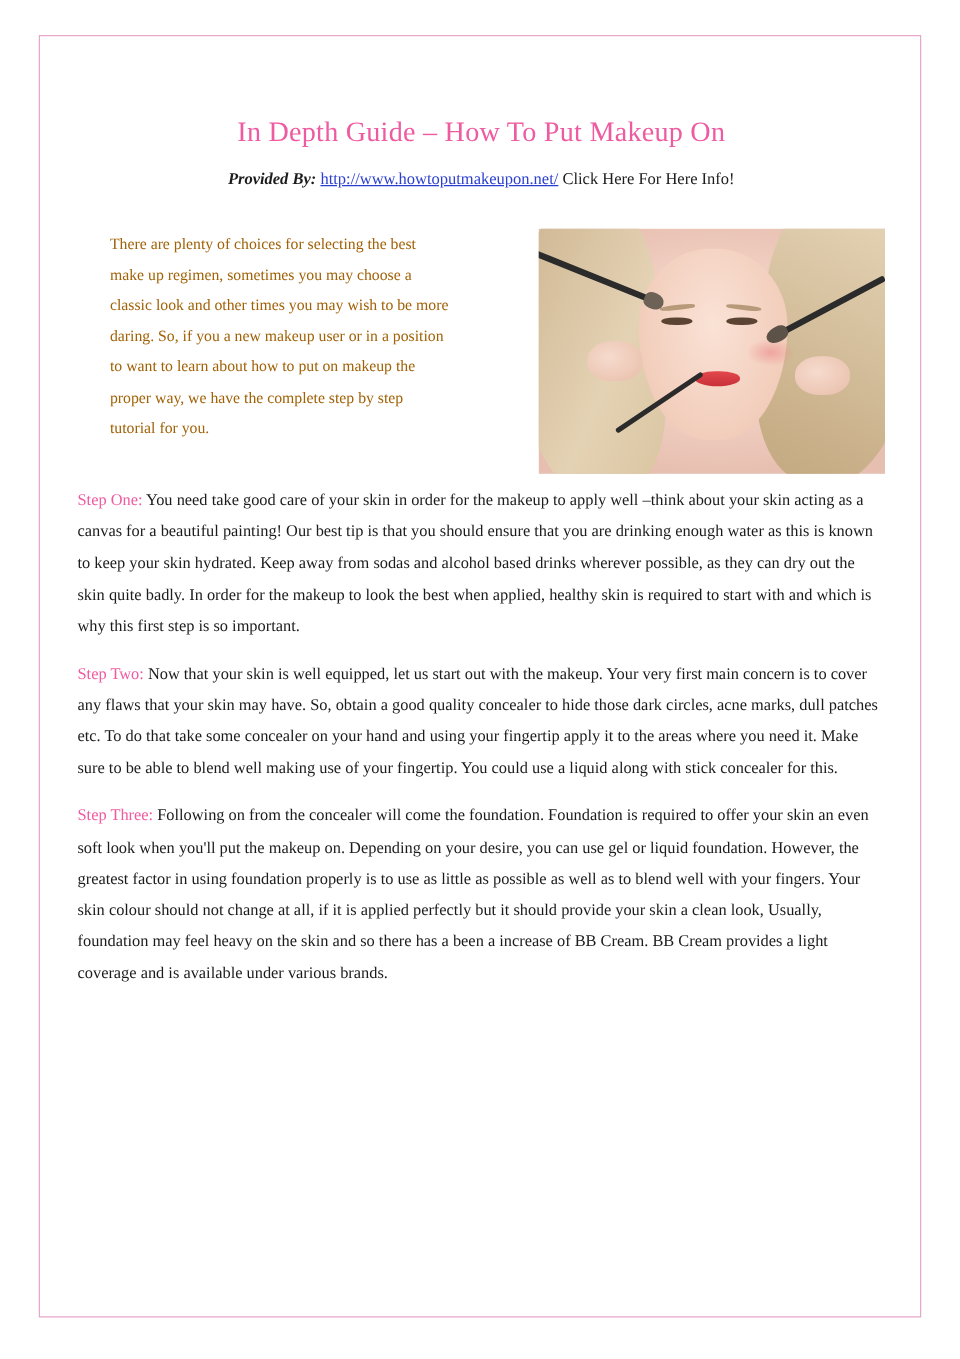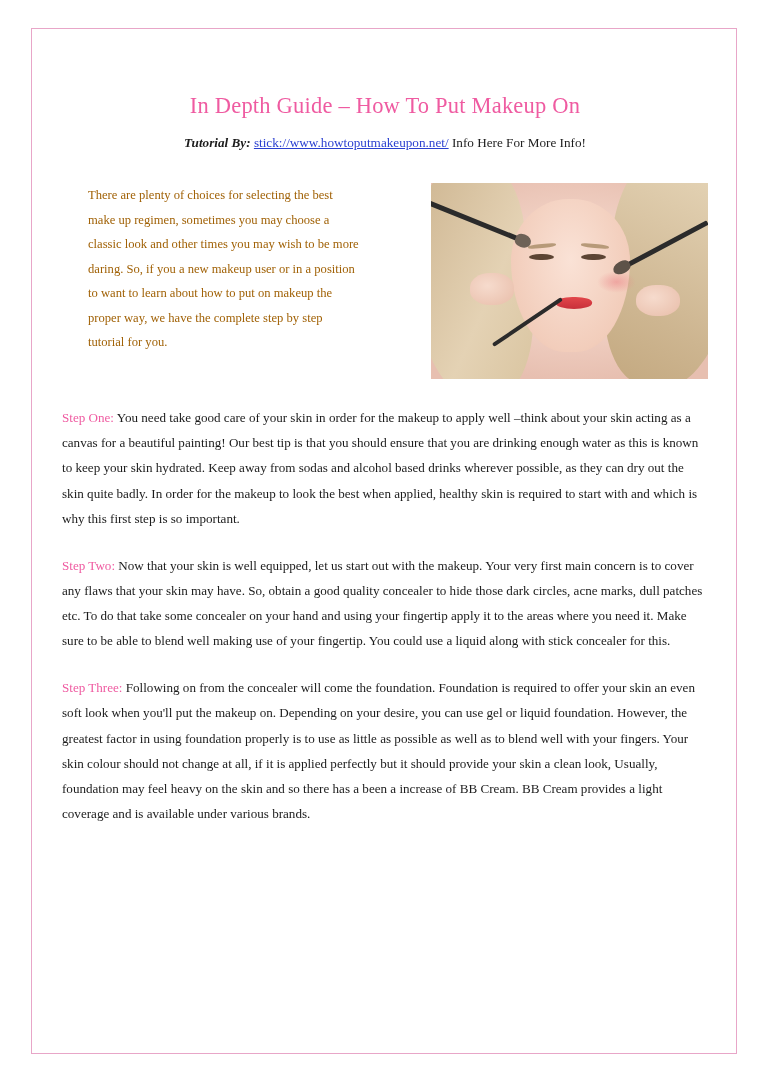--- a/index.html
+++ b/index.html
@@ -211,44 +211,44 @@
 
   .subhead {
     margin-top: 22px;
     font-size: 12.6px;
     font-weight: bold;
     font-style: italic;
     padding-left: 26px;
     color: #161616;
   }
   .step-para {
-    margin-top: 22px;
+    margin-top: 4px;
     font-size: 13.1px;
     line-height: 1.92;
     color: #1b1b1b;
     text-align: left;
   }
   .step-label {
     color: #ef5ba1;
   }
 </style>
 </head>
 <body>
 
 <div class="page">
   <div class="page-border"></div>
 
   <div class="content">
 
     <h1 class="doc-title">In Depth Guide – How To Put Makeup On</h1>
 
     <div class="provided-line">
-      <span class="provided-label">Tutorial By:</span>
-      <a class="provided-link" href="#">stick://www.howtoputmakeupon.net/</a>
-      <span class="click-here">Info Here For More Info!</span>
+      <span class="provided-label">Provided By:</span>
+      <a class="provided-link" href="#">http://www.howtoputmakeupon.net/</a>
+      <span class="click-here">Click Here For Here Info!</span>
     </div>
 
     <div class="intro-row">
       <div class="intro-text">There are plenty of choices for selecting the best make up regimen, sometimes you may choose a classic look and other times you may wish to be more daring. So, if you a new makeup user or in a position to want to learn about how to put on makeup the proper way, we have the complete step by step tutorial for you.</div>
       <div class="intro-figure">
         <div class="photo">
           <div class="hair-left"></div>
           <div class="hair-right"></div>
           <div class="face"></div>
           <div class="brow-l"></div>

